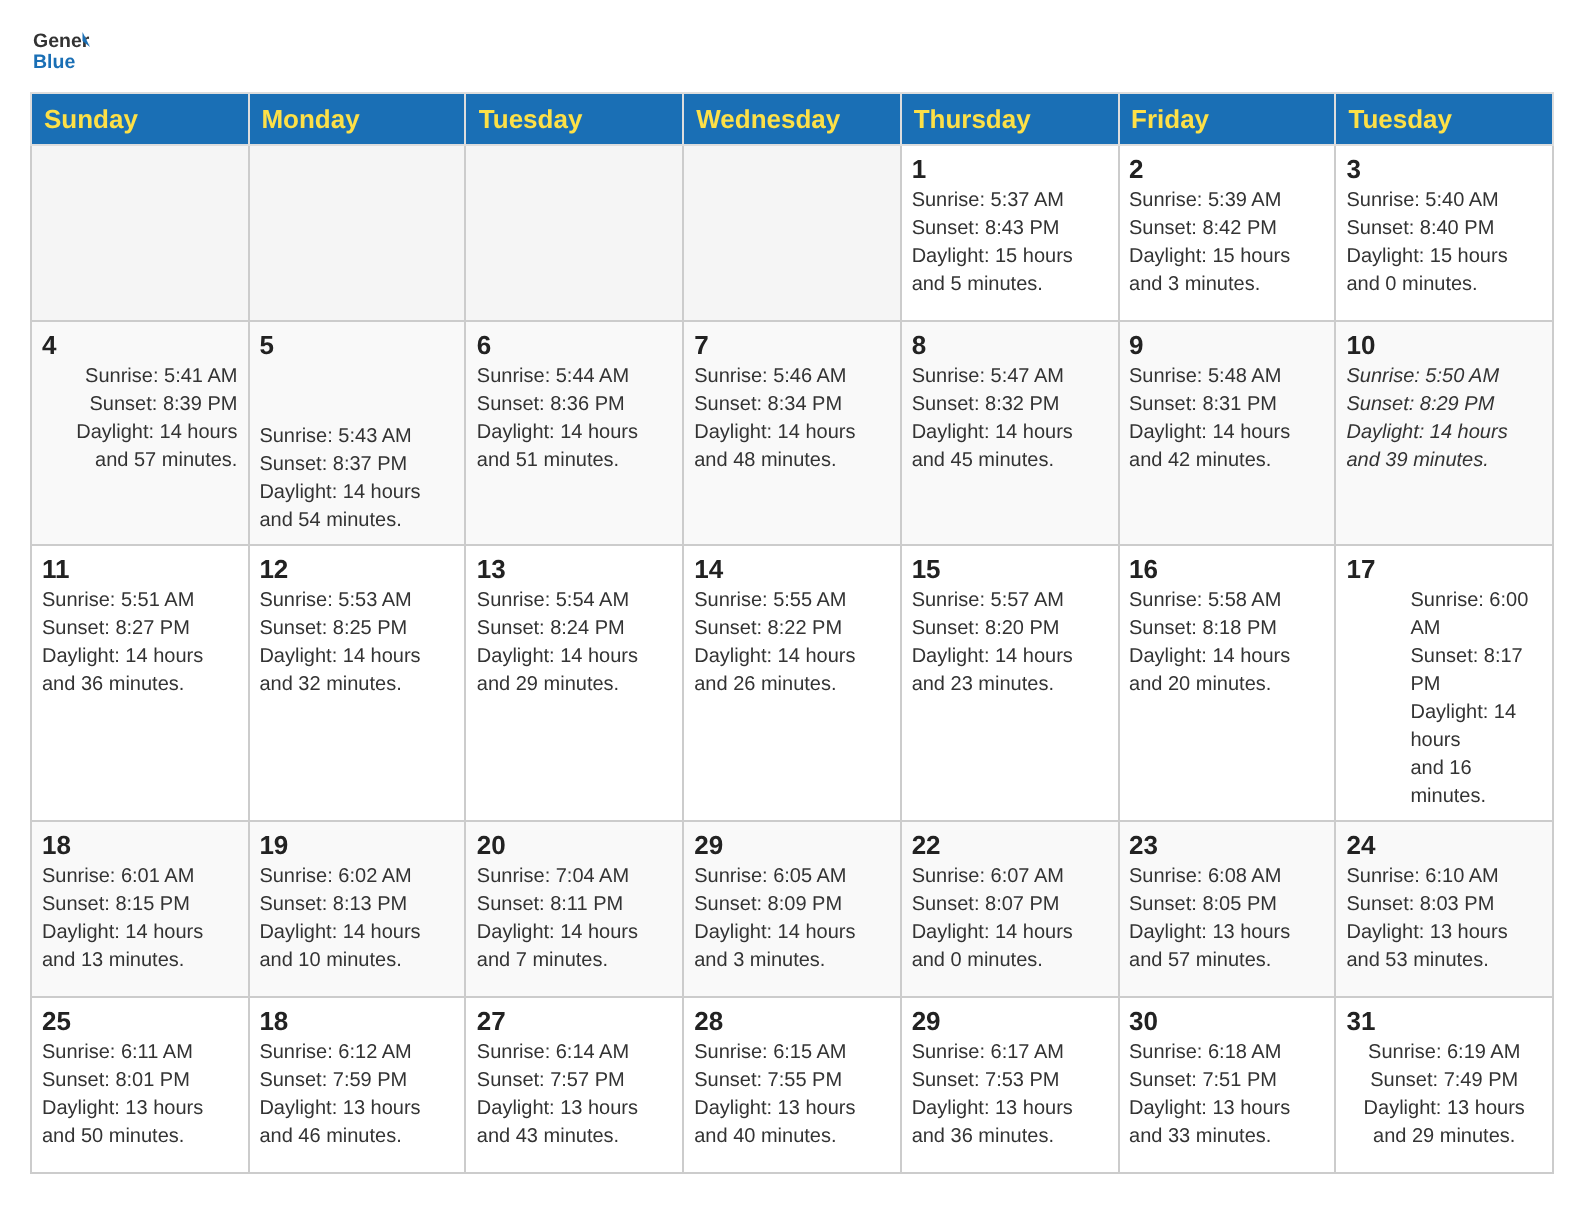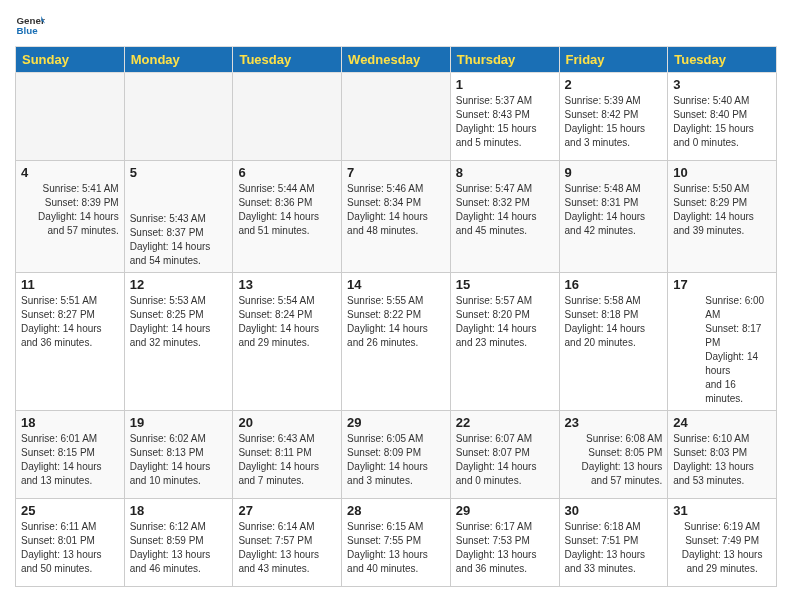--- a/index.html
+++ b/index.html
@@ -180,21 +180,21 @@
           </td>
           <td class="shaded">
             <span class="day-num">9</span>
             <div class="day-info" style="white-space: pre-line;">Sunrise: 5:48 AM
 Sunset: 8:31 PM
 Daylight: 14 hours
 and 42 minutes.</div>
           </td>
           <td class="shaded">
             <span class="day-num">10</span>
-            <div class="day-info" style="white-space: pre-line;">Sunrise: 5:50 AM
+            <div class="day-info" style="white-space: pre-line; font-style: italic;">Sunrise: 5:50 AM
 Sunset: 8:29 PM
 Daylight: 14 hours
 and 39 minutes.</div>
           </td>
         </tr>
         <tr>
           <td>
             <span class="day-num">11</span>
             <div class="day-info" style="white-space: pre-line;">Sunrise: 5:51 AM
 Sunset: 8:27 PM
@@ -254,42 +254,42 @@
           </td>
           <td class="shaded">
             <span class="day-num">19</span>
             <div class="day-info" style="white-space: pre-line;">Sunrise: 6:02 AM
 Sunset: 8:13 PM
 Daylight: 14 hours
 and 10 minutes.</div>
           </td>
           <td class="shaded">
             <span class="day-num">20</span>
-            <div class="day-info" style="white-space: pre-line;">Sunrise: 6:43 AM
+            <div class="day-info" style="white-space: pre-line;">Sunrise: 7:04 AM
 Sunset: 8:11 PM
 Daylight: 14 hours
 and 7 minutes.</div>
           </td>
           <td class="shaded">
             <span class="day-num">29</span>
             <div class="day-info" style="white-space: pre-line;">Sunrise: 6:05 AM
 Sunset: 8:09 PM
 Daylight: 14 hours
 and 3 minutes.</div>
           </td>
           <td class="shaded">
             <span class="day-num">22</span>
             <div class="day-info" style="white-space: pre-line;">Sunrise: 6:07 AM
 Sunset: 8:07 PM
 Daylight: 14 hours
 and 0 minutes.</div>
           </td>
           <td class="shaded">
             <span class="day-num">23</span>
-            <div class="day-info" style="white-space: pre-line; text-align: right;">Sunrise: 6:08 AM
+            <div class="day-info" style="white-space: pre-line;">Sunrise: 6:08 AM
 Sunset: 8:05 PM
 Daylight: 13 hours
 and 57 minutes.</div>
           </td>
           <td class="shaded">
             <span class="day-num">24</span>
             <div class="day-info" style="white-space: pre-line;">Sunrise: 6:10 AM
 Sunset: 8:03 PM
 Daylight: 13 hours
 and 53 minutes.</div>
@@ -299,21 +299,21 @@
           <td>
             <span class="day-num">25</span>
             <div class="day-info" style="white-space: pre-line;">Sunrise: 6:11 AM
 Sunset: 8:01 PM
 Daylight: 13 hours
 and 50 minutes.</div>
           </td>
           <td>
             <span class="day-num">18</span>
             <div class="day-info" style="white-space: pre-line;">Sunrise: 6:12 AM
-Sunset: 8:59 PM
+Sunset: 7:59 PM
 Daylight: 13 hours
 and 46 minutes.</div>
           </td>
           <td>
             <span class="day-num">27</span>
             <div class="day-info" style="white-space: pre-line;">Sunrise: 6:14 AM
 Sunset: 7:57 PM
 Daylight: 13 hours
 and 43 minutes.</div>
           </td>

